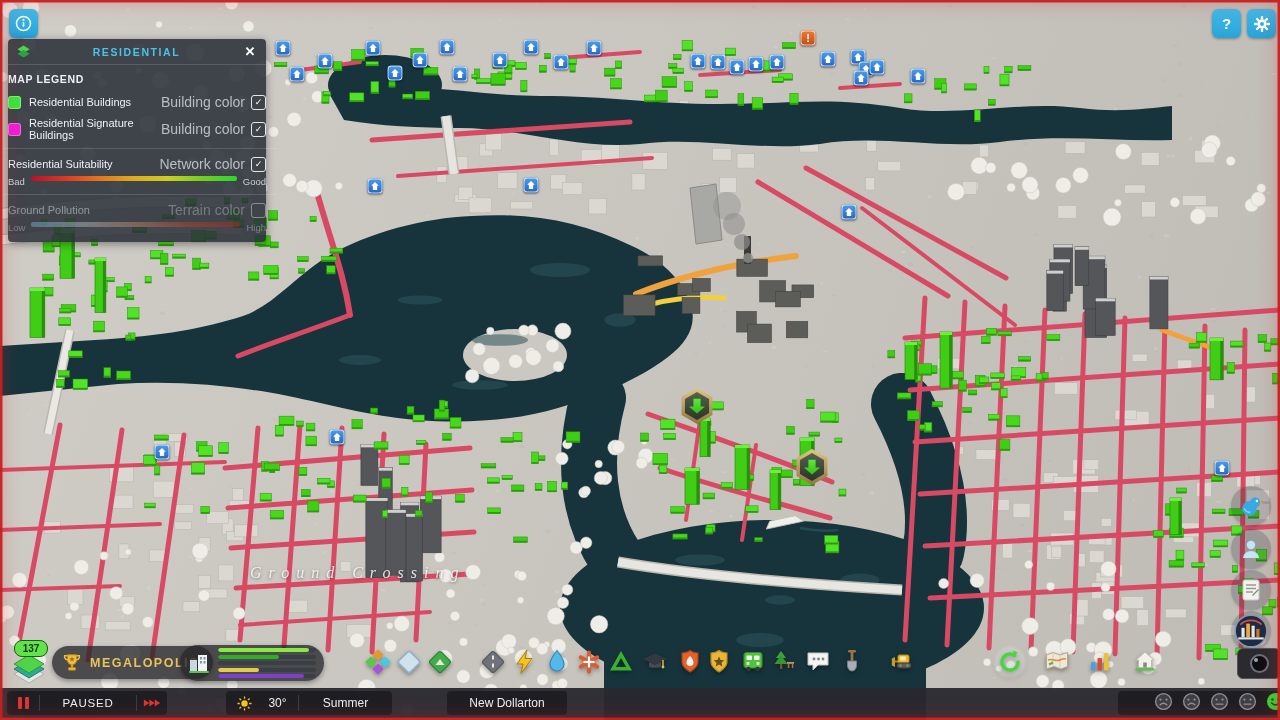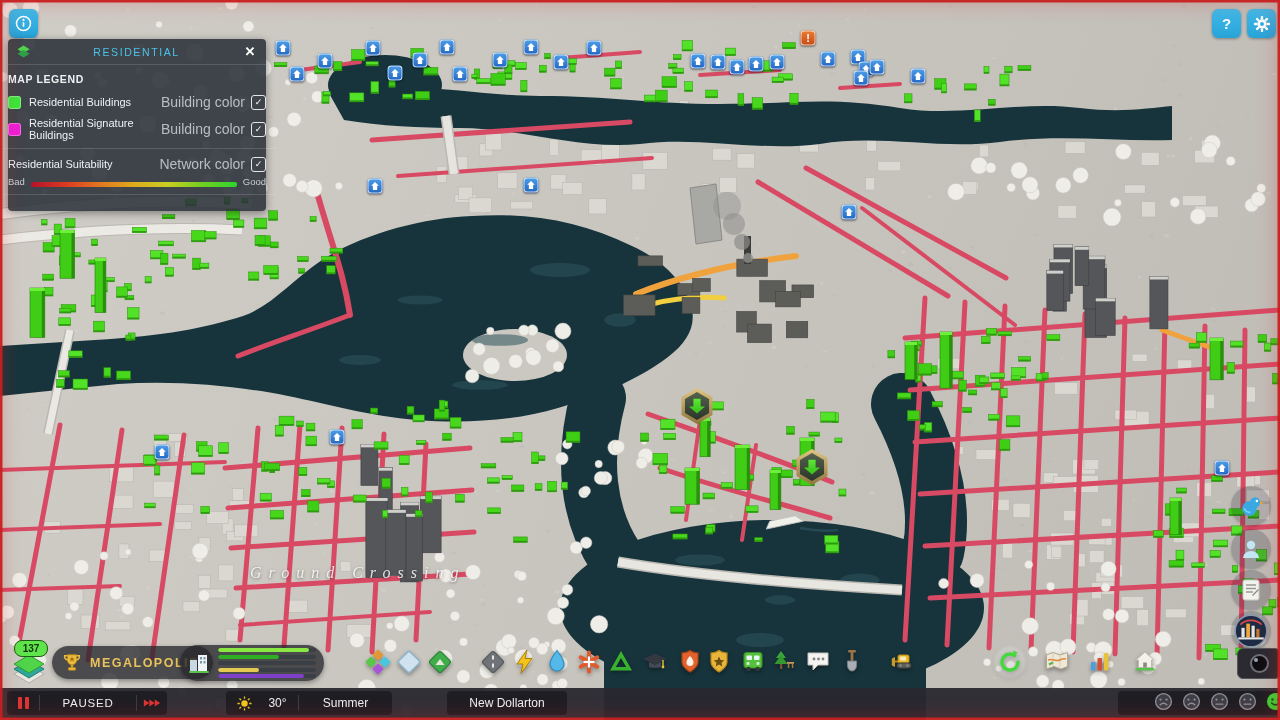--- a/index.html
+++ b/index.html
@@ -15,32 +15,32 @@
 
   
   .sq-btn{position:absolute;width:29px;height:29px;border-radius:6px;
     background:linear-gradient(#3fbceb,#28a3d8);display:flex;align-items:center;justify-content:center;
     box-shadow:0 1px 3px rgba(0,0,0,.35);z-index:40;color:#fff;font-weight:bold;font-size:15px;}
 
   
   .legend{position:absolute;left:8px;top:39px;width:258px;background:rgba(43,49,57,.88);
     border-radius:4px;z-index:45;color:#eef1f3;font-size:11px;box-shadow:0 2px 8px rgba(0,0,0,.4);}
   .legend-header{height:25px;display:flex;align-items:center;padding:0 8px;border-bottom:1px solid rgba(255,255,255,.14);}
-  .legend-title{flex:1;text-align:center;color:#4ac3ea;font-size:10.5px;font-weight:normal;letter-spacing:1.6px;}
+  .legend-title{flex:1;text-align:center;color:#4ac3ea;font-size:10.5px;font-weight:bold;letter-spacing:1.6px;}
   .legend-close{width:16px;text-align:center;color:#fff;font-size:13px;font-weight:bold;cursor:pointer;}
   .legend-body{padding:8px 0 9px;}
   .legend-sec{font-size:10.5px;font-weight:bold;letter-spacing:.6px;margin-bottom:9px;}
   .lrow{display:flex;align-items:center;margin-bottom:7px;}
   .swatch{width:13px;height:13px;border-radius:3px;margin-right:8px;flex:none;box-shadow:inset 0 0 0 1px rgba(255,255,255,.35);}
   .lrow .lbl{flex:1;}
   .type-lbl{color:#b9bec4;font-size:14px;margin-right:6px;}
   .cbx{width:13px;height:13px;border:1.5px solid #e4e7ea;border-radius:3px;flex:none;
        display:flex;align-items:center;justify-content:center;font-size:9px;color:#fff;line-height:1;}
   .ldiv{height:1px;background:rgba(255,255,255,.15);margin:7px -10px 7px;}
-  .grad-row{display:flex;align-items:flex-end;font-size:9.5px;color:#ccd1d5;margin-bottom:2px;}
+  .grad-row{display:flex;align-items:flex-start;font-size:9.5px;color:#ccd1d5;margin-bottom:2px;}
   .grad-bar{flex:1;height:5px;border-radius:2px;margin:0 6px;}
   .grad-suit{background:linear-gradient(90deg,#b5122a,#d93a22,#e2761f,#ddab1e,#c9cf22,#6fcf22,#2fd42f);}
   .grad-poll{background:linear-gradient(90deg,#7fb2d8,#bcc4c6,#c88a70,#c04428,#b52818);}
   .dim{opacity:.45;}
 
   
   #marker-layer{position:absolute;inset:0;z-index:20;pointer-events:none;}
   .marker{position:absolute;transform:translate(-50%,-50%);pointer-events:auto;}
   .marker.level{width:15px;height:15px;border-radius:4px;
      background:linear-gradient(#4f9fe8,#2266c4);box-shadow:inset 0 0 0 1px rgba(255,255,255,.75),0 1px 2px rgba(0,0,0,.4);}
@@ -1638,20 +1638,32 @@
         <span class="cbx">✓</span>
       </div>
       <div class="grad-row">
         <span>Bad</span>
         <span class="grad-bar grad-suit"></span>
         <span>Good</span>
       </div>
 
       <div class="ldiv"></div>
 
+      <div class="dim">
+        <div class="lrow" style="margin-bottom:4px">
+          <span class="lbl">Ground Pollution</span>
+          <span class="type-lbl">Terrain color</span>
+          <span class="cbx"></span>
+        </div>
+        <div class="grad-row" style="margin-bottom:0">
+          <span>Low</span>
+          <span class="grad-bar grad-poll"></span>
+          <span>High</span>
+        </div>
+      </div>
     </div>
   </div>
 
   <div class="side-btn" style="top:486px">
     <svg width="27" height="27" viewBox="0 0 26 26">
       <circle cx="11" cy="15" r="7" fill="#39a9e4"></circle>
         <circle cx="16.5" cy="9" r="5" fill="#39a9e4"></circle>
       <circle cx="18.2" cy="7.8" r="1.2" fill="#fff"></circle>
         <path d="M21,8.2 l4.2,1.2 -4,1.8 Z" fill="#e8a43a"></path>
       <path d="M6,14.5 a5,5 0 0 0 6,4" stroke="#7fd0f2" stroke-width="1.5" fill="none"></path>

